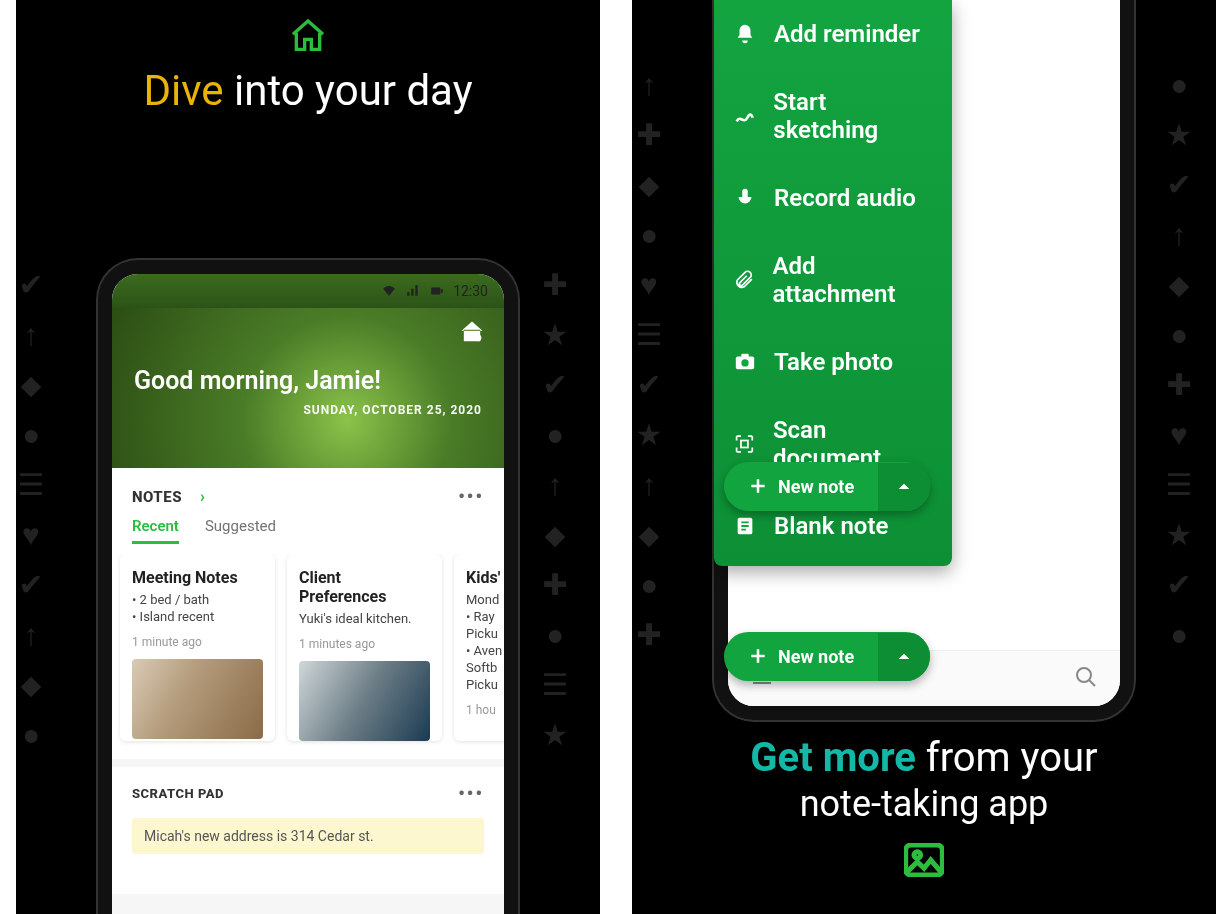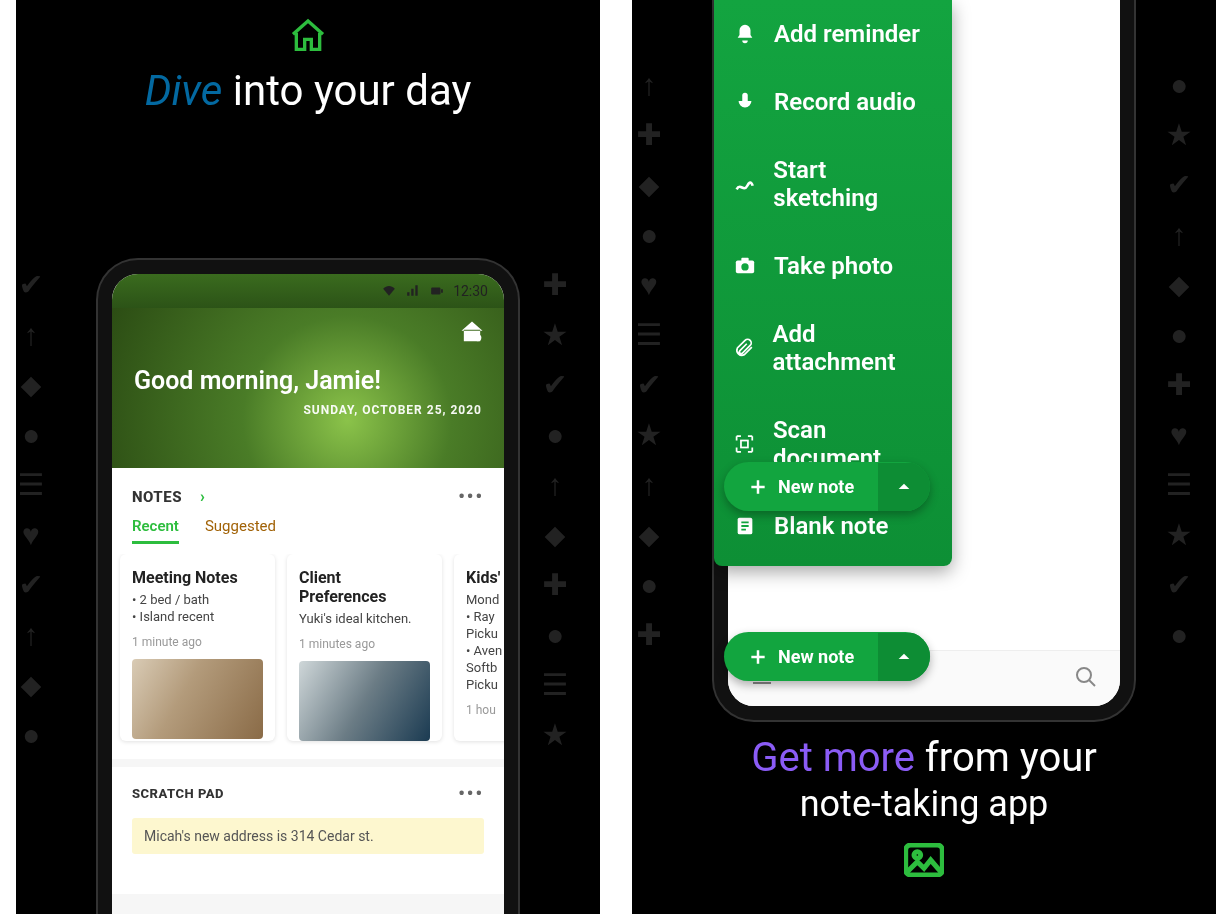--- a/index.html
+++ b/index.html
@@ -50,21 +50,21 @@
   }
   .headline1 .house {
     display: inline-block;
     margin-bottom: 6px;
   }
   .headline1 .house svg { width: 40px; height: 40px; }
   .headline1 .big {
     font-size: 42px;
     font-weight: 400;
   }
-  .headline1 .big .accent { color: #0369a1; font-style: italic; }
+  .headline1 .big .accent { color: #eab308; }
 
   
   .phone1 {
     position: absolute;
     left: 50%; transform: translateX(-50%);
     top: 260px;
     width: 420px; height: 700px;
     background: #f6f6f6;
     border-radius: 40px;
     border: 14px solid #111;
@@ -122,21 +122,21 @@
     gap: 12px;
   }
   .section-head .chev { color:#2dbd3e; margin-left:6px; font-size:16px; }
   .section-head .dots { margin-left: auto; color:#666; font-size:18px; letter-spacing:2px; }
   .tabs {
     display: flex; gap: 26px;
     padding: 4px 20px 10px;
     background: #fff;
     font-size: 15px;
   }
-  .tabs .tab { color: #a16207; padding-bottom:6px; }
+  .tabs .tab { color: #737373; padding-bottom:6px; }
   .tabs .tab.active { color:#2dbd3e; font-weight:600; border-bottom: 3px solid #2dbd3e; }
 
   .cards {
     display: flex;
     gap: 12px;
     padding: 0 8px 18px;
     background:#fff;
     overflow:hidden;
   }
   .card {
@@ -239,41 +239,41 @@
   .fab {
     position:absolute;
     background:#12a53f;
     color:#fff;
     border-radius: 40px;
     display:flex; align-items:center;
     box-shadow: 0 4px 10px rgba(0,0,0,.3);
     font-size:18px; font-weight:700;
     overflow:hidden;
   }
-  .fab .main { display:flex; align-items:center; gap:10px; padding:14px 24px; }
+  .fab .main { display:flex; align-items:flex-start; gap:10px; padding:14px 24px; }
   .fab .main svg{width:20px;height:20px;stroke:#fff;stroke-width:3;fill:none;}
   .fab .caret {
     background:#0d8d34;
     padding:16px 18px;
     display:flex;align-items:center;
   }
   .fab .caret svg{width:16px;height:16px;fill:#fff;}
   .fab1 { top: 462px; left: 92px; }
   .fab2 { top: 632px; left: 92px; }
 
   
   .headline2 {
     position:absolute;
     left:0; right:0;
     top: 734px;
     text-align:center;
     color:#fff;
   }
   .headline2 .l1 { font-size:40px; font-weight:400; }
-  .headline2 .l1 .accent {color:#8b5cf6;}
+  .headline2 .l1 .accent {color:#14b8a6;font-weight:bold;}
   .headline2 .l2 { font-size:36px; font-weight:400; margin-top:2px;}
   .headline2 .imgicon {
     margin-top:18px;
     display:inline-block;
   }
   .headline2 .imgicon svg{width:40px;height:34px;stroke:#2dbd3e;fill:none;stroke-width:3;}
 
   
   .pat2l { position:absolute; left:-8px; top:60px; width:70px;}
   .pat2r { position:absolute; right:-8px; top:60px; width:70px;}
@@ -429,44 +429,44 @@
 
     <div class="action-menu">
       <div class="action-item">
         <svg viewBox="0 0 24 24">
             <path d="M12 2a6 6 0 00-6 6v5l-2 3h16l-2-3V8a6 6 0 00-6-6zM9 19a3 3 0 006 0"></path>
           </svg>
         <span>Add reminder</span>
       </div>
       <div class="action-item">
         <svg viewBox="0 0 24 24">
+            <path d="M3 18c4-8 8 4 12-4s6 0 6 0" fill="none" stroke="#fff" stroke-width="3"></path>
+          </svg>
+        <span>Start sketching</span>
+      </div>
+      <div class="action-item">
+        <svg viewBox="0 0 24 24">
             <rect x="9" y="2" width="6" height="12" rx="3"></rect>
             <path d="M5 11a7 7 0 0014 0M12 18v4"></path>
           </svg>
         <span>Record audio</span>
       </div>
       <div class="action-item">
         <svg viewBox="0 0 24 24">
-            <path d="M3 18c4-8 8 4 12-4s6 0 6 0" fill="none" stroke="#fff" stroke-width="3"></path>
-          </svg>
-        <span>Start sketching</span>
+            <path d="M21 11l-9 9a6 6 0 01-8-8l9-9a4 4 0 016 6l-9 9a2 2 0 01-3-3l8-8" fill="none" stroke="#fff" stroke-width="2"></path>
+          </svg>
+        <span>Add attachment</span>
       </div>
       <div class="action-item">
         <svg viewBox="0 0 24 24">
             <rect x="2" y="6" width="20" height="14" rx="2"></rect>
             <circle cx="12" cy="13" r="4" fill="#12a53f"></circle>
             <rect x="8" y="3" width="8" height="4" rx="1"></rect>
           </svg>
         <span>Take photo</span>
-      </div>
-      <div class="action-item">
-        <svg viewBox="0 0 24 24">
-            <path d="M21 11l-9 9a6 6 0 01-8-8l9-9a4 4 0 016 6l-9 9a2 2 0 01-3-3l8-8" fill="none" stroke="#fff" stroke-width="2"></path>
-          </svg>
-        <span>Add attachment</span>
       </div>
       <div class="action-item">
         <svg viewBox="0 0 24 24">
             <path d="M3 3h5M3 3v5M21 3h-5M21 3v5M3 21h5M3 21v-5M21 21h-5M21 21v-5" fill="none" stroke="#fff" stroke-width="2"></path>
             <rect x="8" y="8" width="8" height="8" fill="none" stroke="#fff" stroke-width="2"></rect>
           </svg>
         <span>Scan document</span>
       </div>
       <div class="action-item">
         <svg viewBox="0 0 24 24">

